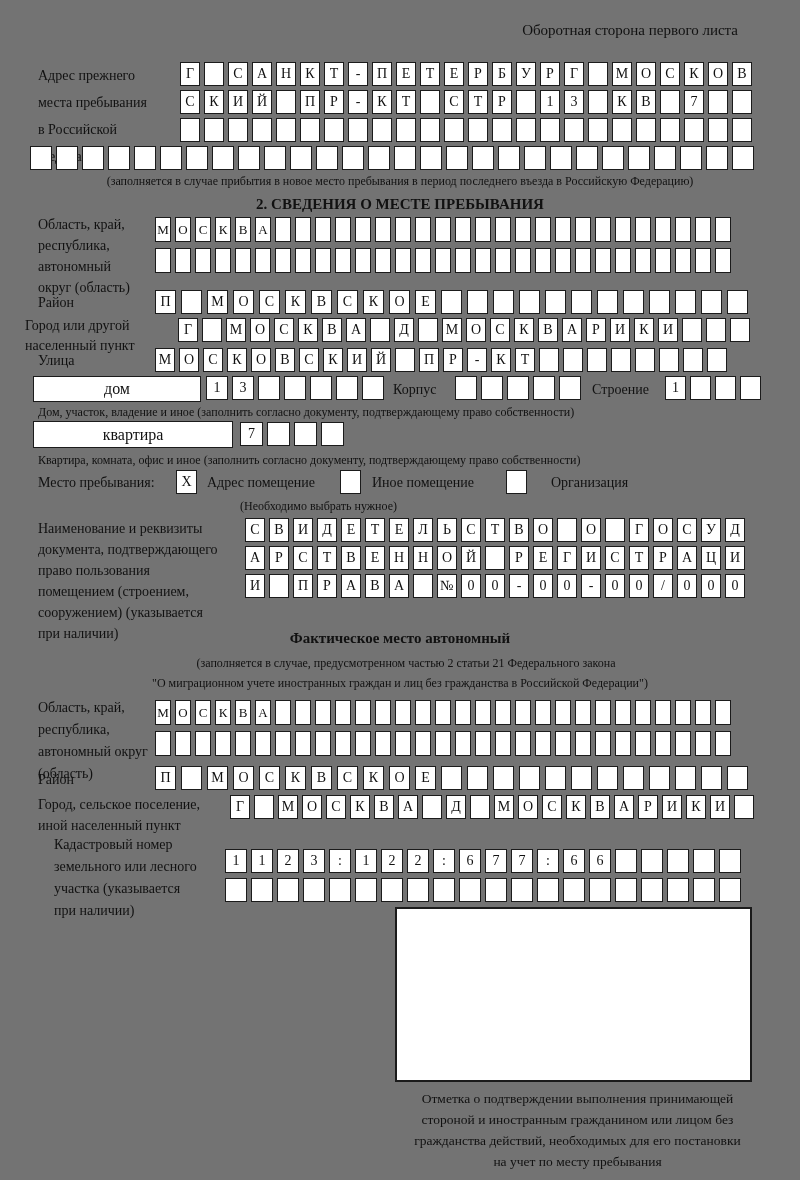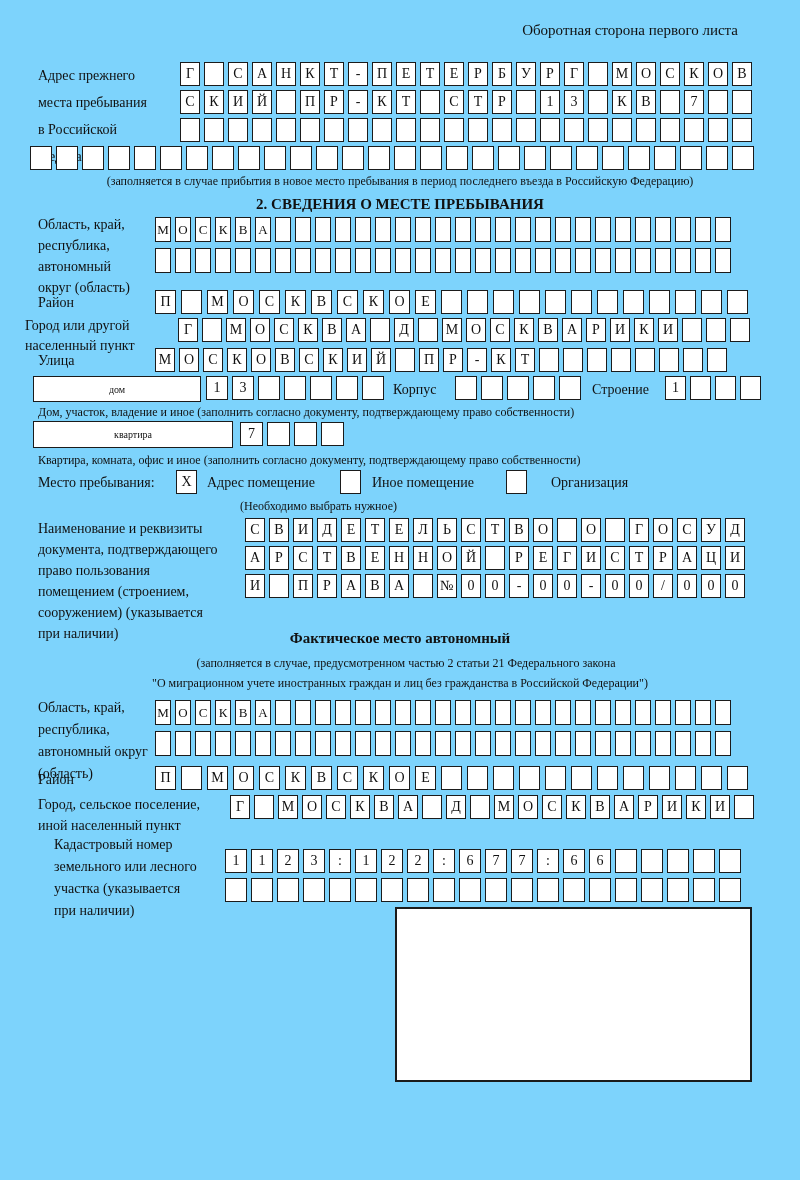--- a/index.html
+++ b/index.html
@@ -1,33 +1,33 @@
 <!DOCTYPE html>
 <html><head>
 <meta charset="utf-8">
 <style>
   html,body{margin:0;padding:0;background:#fff;}
-  #page{position:relative;width:800px;height:1180px;background:#7dd3fc;
+  #page{position:relative;width:800px;height:1180px;background:#737373;
         font-family:"Liberation Serif","DejaVu Serif",serif;color:#111;overflow:hidden;}
   .abs{position:absolute;}
   .lbl{font-size:14px;line-height:21px;white-space:nowrap;}
   .note{font-size:12px;white-space:nowrap;}
   .heading{font-size:15px;font-weight:bold;text-align:center;width:100%;}
   .cells{position:absolute;display:flex;gap:4px;}
   .cell{box-sizing:border-box;border:1.6px solid #1b1b1b;height:24px;background:#fff;
         display:flex;align-items:center;justify-content:center;
         font-size:14px;font-family:"Liberation Serif","DejaVu Serif",serif;}
   .w16 .cell{width:16px;height:25px;font-size:13px;}
   .w20 .cell{width:20px;}
   .w21 .cell{width:21px;}
   .w22 .cell{width:22px;}
   .w23 .cell{width:23px;}
   .g5{gap:5px;}
   .bigfield{box-sizing:border-box;border:1.6px solid #1b1b1b;height:26px;
-        display:flex;align-items:center;justify-content:center;font-size:10px;background:#fff;text-align:right;}
+        display:flex;align-items:center;justify-content:center;font-size:16px;background:#fff;text-align:right;}
   .chk{position:absolute;box-sizing:border-box;border:1.6px solid #1b1b1b;width:21px;height:24px;
         display:flex;align-items:center;justify-content:center;font-size:14px;background:#fff;}
   .center{left:0;right:0;text-align:center;}
   .capline{font-size:13.5px;line-height:21px;text-align:center;}
 </style>
 </head>
 <body>
 
 <div id="page">
 
@@ -603,14 +603,20 @@
       <span class="cell"></span>
       <span class="cell"></span>
       <span class="cell"></span>
       <span class="cell"></span>
       <span class="cell"></span>
       <span class="cell"></span>
       <span class="cell"></span>
     </div>
 
   <div class="abs" style="left:395px;top:907px;width:357px;height:175px;border:2px solid #1b1b1b;box-sizing:border-box;background:#fff;"></div>
+  <div class="abs" style="left:385px;top:1088px;width:385px;">
+    <div class="capline">Отметка о подтверждении выполнения принимающей</div>
+    <div class="capline">стороной и иностранным гражданином или лицом без</div>
+    <div class="capline">гражданства действий, необходимых для его постановки</div>
+    <div class="capline">на учет по месту пребывания</div>
+  </div>
 
 </div>
 
 </body></html>

